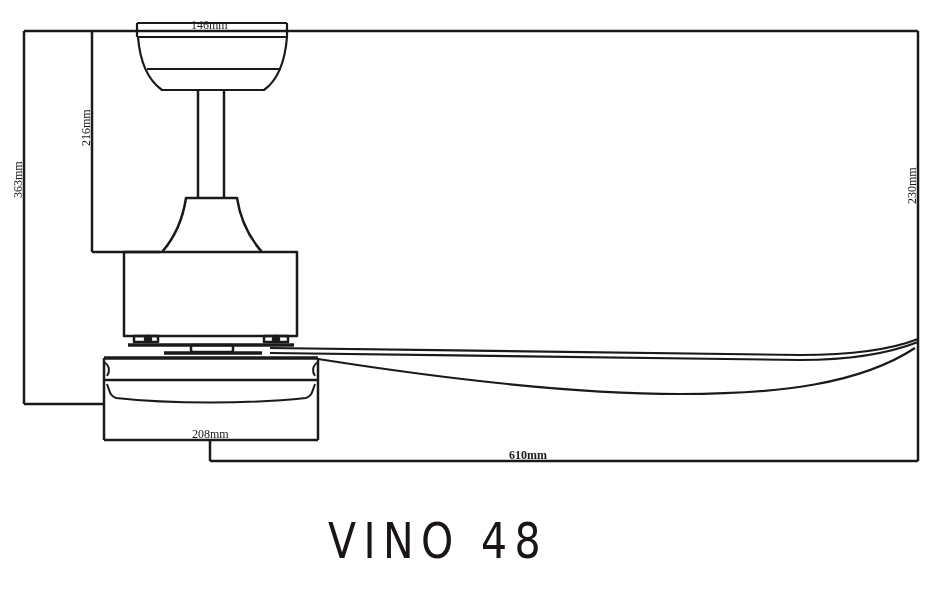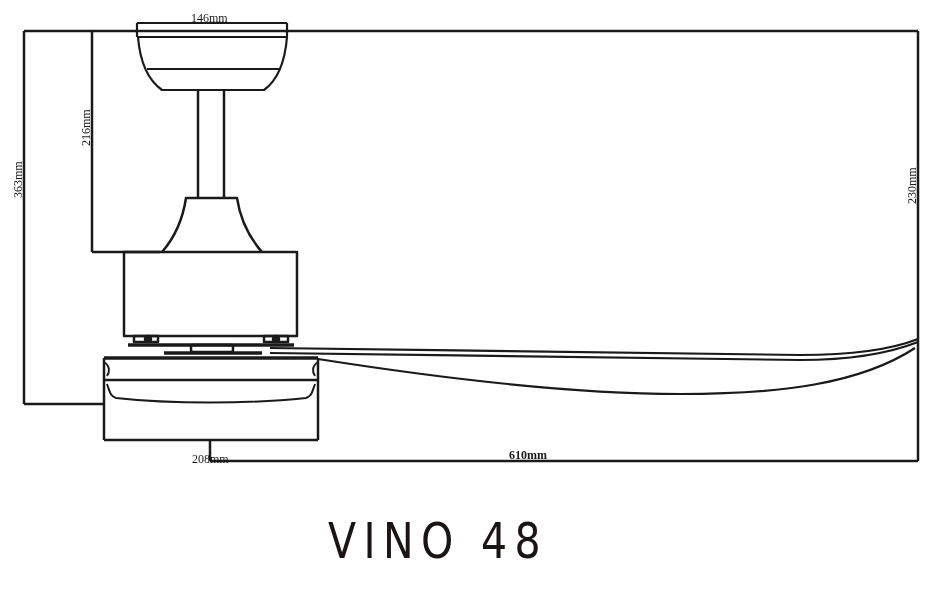--- a/index.html
+++ b/index.html
@@ -97,25 +97,25 @@
     </g>
 
     <g stroke-width="2.2">
       <path d="M270 348 C450 350, 700 354, 800 355 C860 355, 895 348, 918 339"></path>
       <path d="M270 353 C450 355, 700 359, 800 360 C860 360, 895 351, 918 342"></path>
       <path d="M318 359 C420 375, 560 394, 680 394 C780 394, 860 384, 915 348"></path>
     </g>
   </g>
 </svg>
 
-<div class="dim-label" style="left:191px; top:12px;">146mm</div>
+<div class="dim-label" style="left:191px; top:19px;">146mm</div>
 
 <div class="dim-label vert" style="left:80px; top:146px;">216mm</div>
 
 <div class="dim-label vert" style="left:12px; top:198px;">363mm</div>
 
 <div class="dim-label vert" style="left:906px; top:204px;">230mm</div>
 
-<div class="dim-label" style="left:192px; top:428px;margin-top:25px;">208mm</div>
+<div class="dim-label" style="left:192px; top:428px;">208mm</div>
 
 <div class="dim-label" style="left:509px; top:449px;font-weight:bold;">610mm</div>
 
 <div class="model-title">VINO 48</div>
 
 </body></html>

